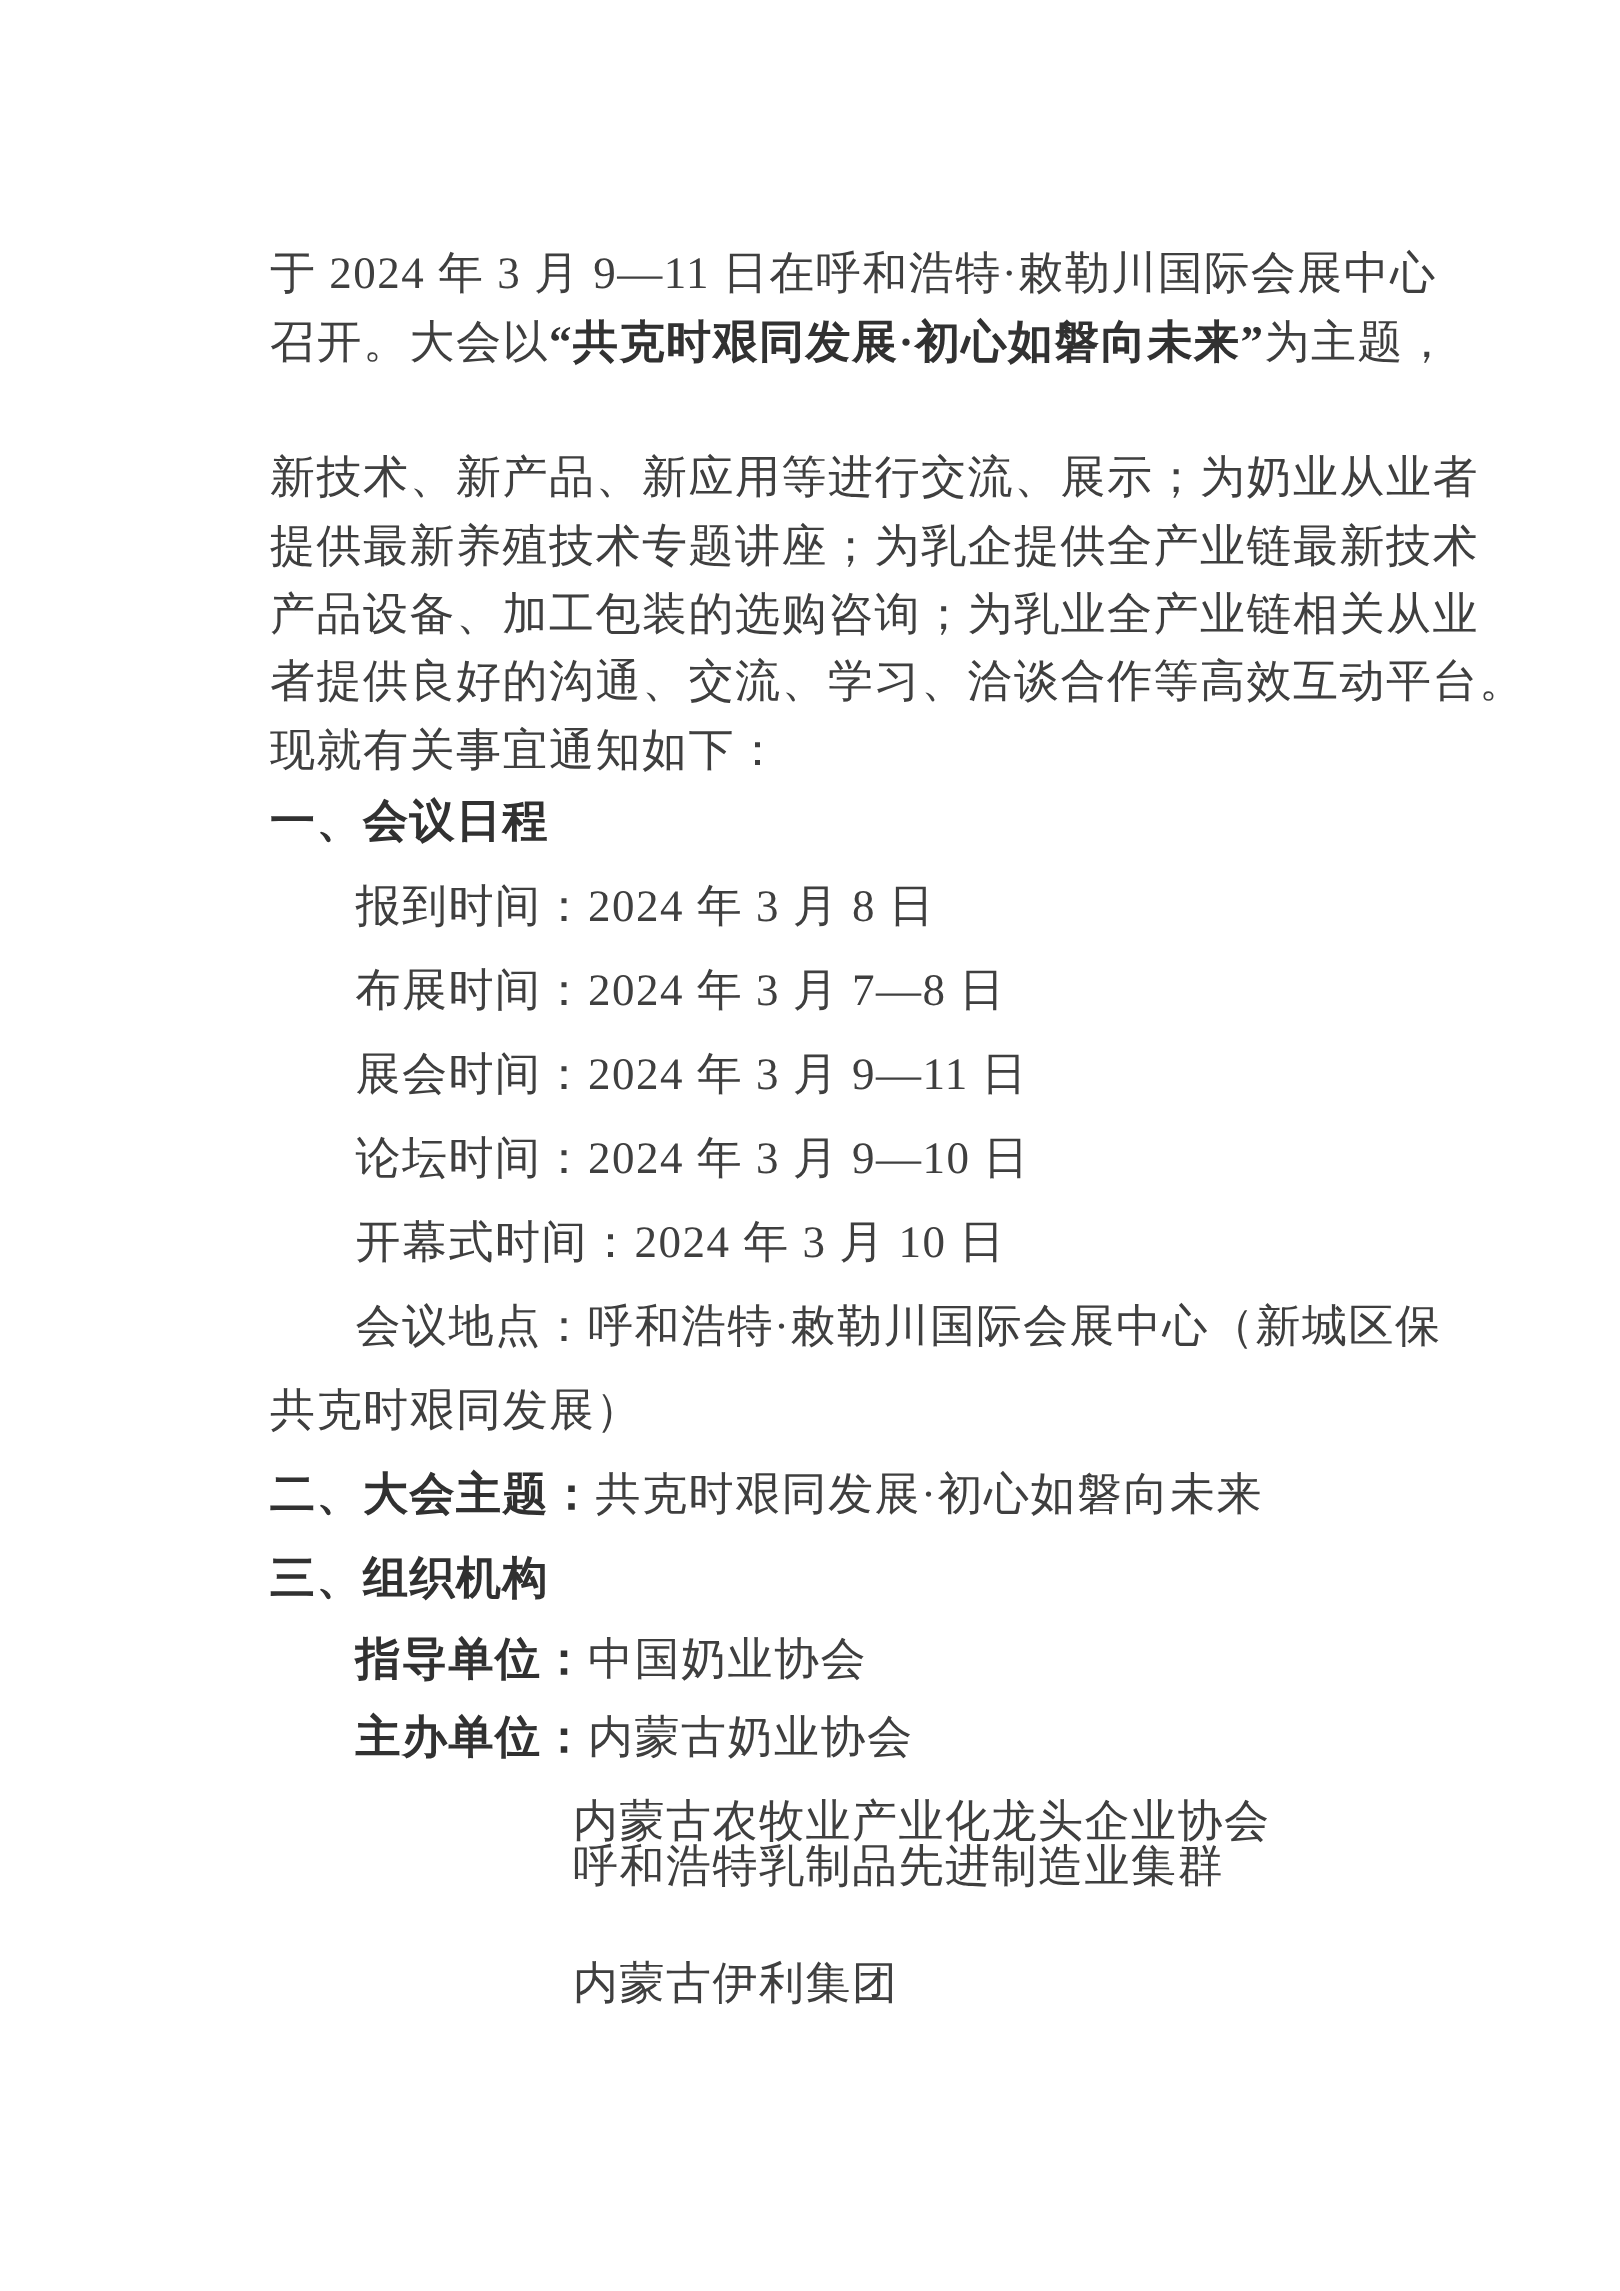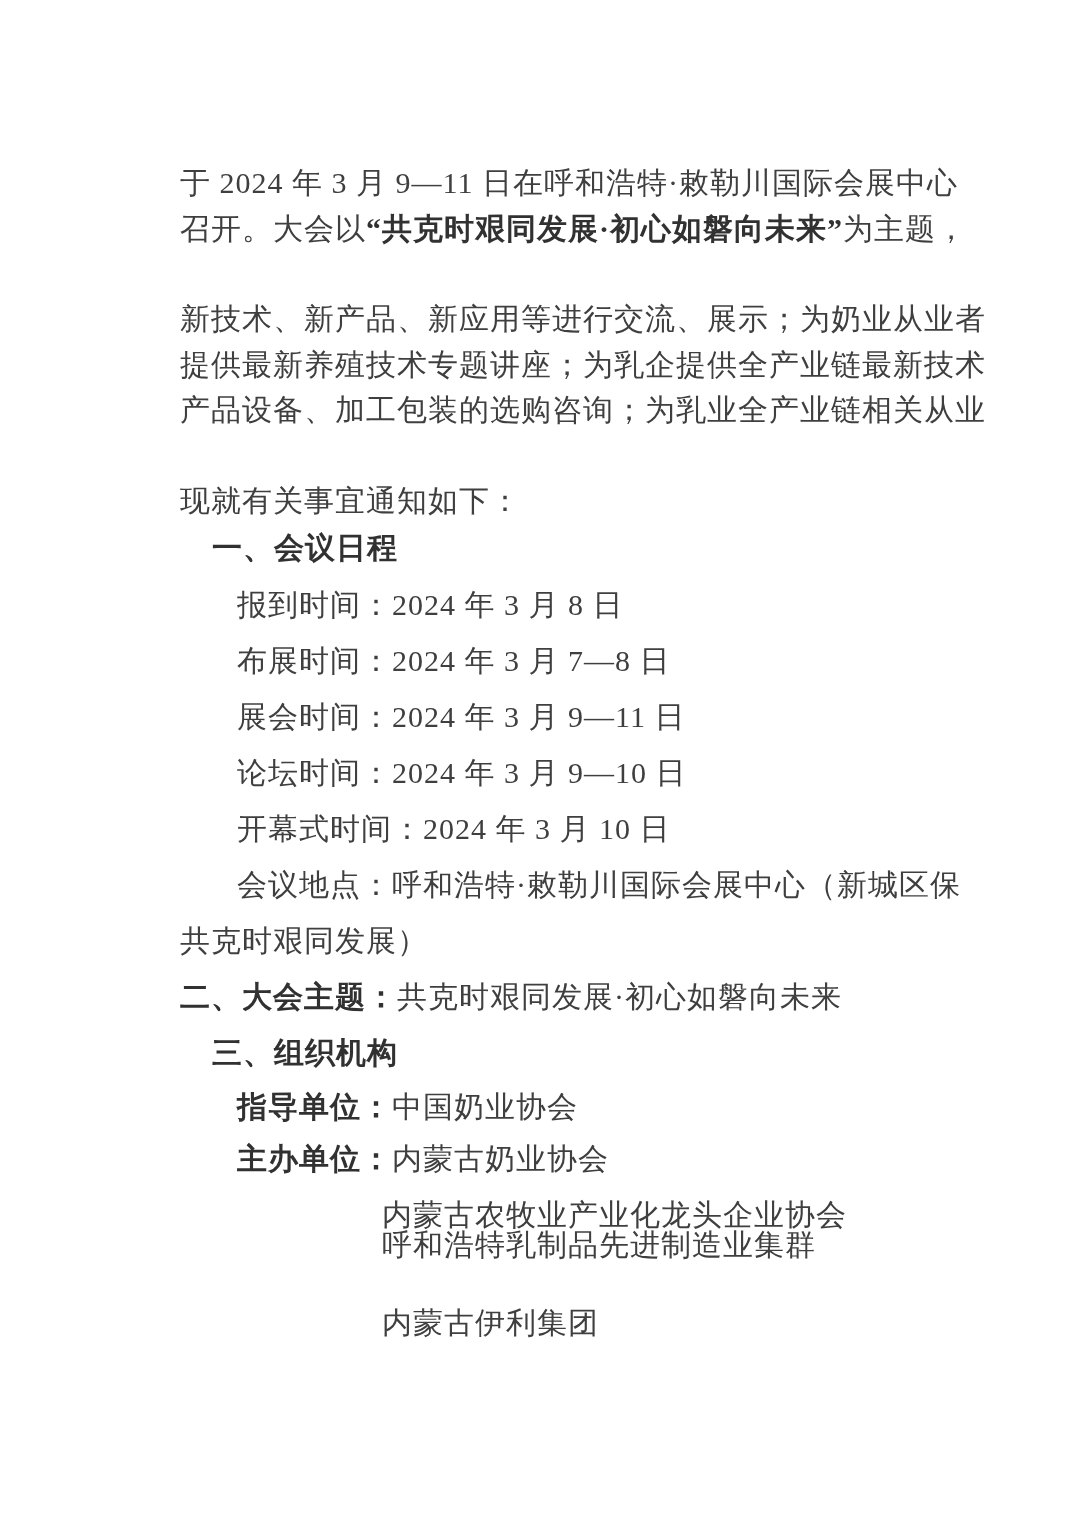--- a/index.html
+++ b/index.html
@@ -16,21 +16,21 @@
     position: absolute;
     left: 180px;
     font-size: 30px;
     line-height: 34px;
     letter-spacing: 1px;
     white-space: pre;
     color: #3f3f3f;
   }
   .ind  { left: 237px; }   
   .sub  { left: 382px; }   
-  .b    { font-weight: 700; color: #313131; margin-left: 32px; }
+  .b    { font-weight: 700; color: #313131; }
   .bspan{ font-weight: 700; color: #313131; }
   .page-number {
     position: absolute;
     top: 1432px;
     left: 540px;
     transform: translateX(-50%);
     font-size: 23px;
     color: #4a4a4a;
     letter-spacing: 0;
   }
@@ -38,20 +38,21 @@
 </head>
 <body>
 
 <div class="page">
 
   <div class="ln" style="top:166px">于 2024 年 3 月 9—11 日在呼和浩特·敕勒川国际会展中心</div>
   <div class="ln" style="top:212px"><span>召开。大会以</span><span class="bspan">“共克时艰同发展·初心如磐向未来”</span><span>为主题，</span></div>
   <div class="ln" style="top:302px">新技术、新产品、新应用等进行交流、展示；为奶业从业者</div>
   <div class="ln" style="top:348px">提供最新养殖技术专题讲座；为乳企提供全产业链最新技术</div>
   <div class="ln" style="top:393px">产品设备、加工包装的选购咨询；为乳业全产业链相关从业</div>
+  <div class="ln" style="top:438px">者提供良好的沟通、交流、学习、洽谈合作等高效互动平台。</div>
   <div class="ln" style="top:484px">现就有关事宜通知如下：</div>
 
   <div class="ln b" style="top:531px">一、会议日程</div>
   <div class="ln ind" style="top:588px">报到时间：2024 年 3 月 8 日</div>
   <div class="ln ind" style="top:644px">布展时间：2024 年 3 月 7—8 日</div>
   <div class="ln ind" style="top:700px">展会时间：2024 年 3 月 9—11 日</div>
   <div class="ln ind" style="top:756px">论坛时间：2024 年 3 月 9—10 日</div>
   <div class="ln ind" style="top:812px">开幕式时间：2024 年 3 月 10 日</div>
   <div class="ln ind" style="top:868px">会议地点：呼和浩特·敕勒川国际会展中心（新城区保</div>
   <div class="ln" style="top:924px">共克时艰同发展）</div>

